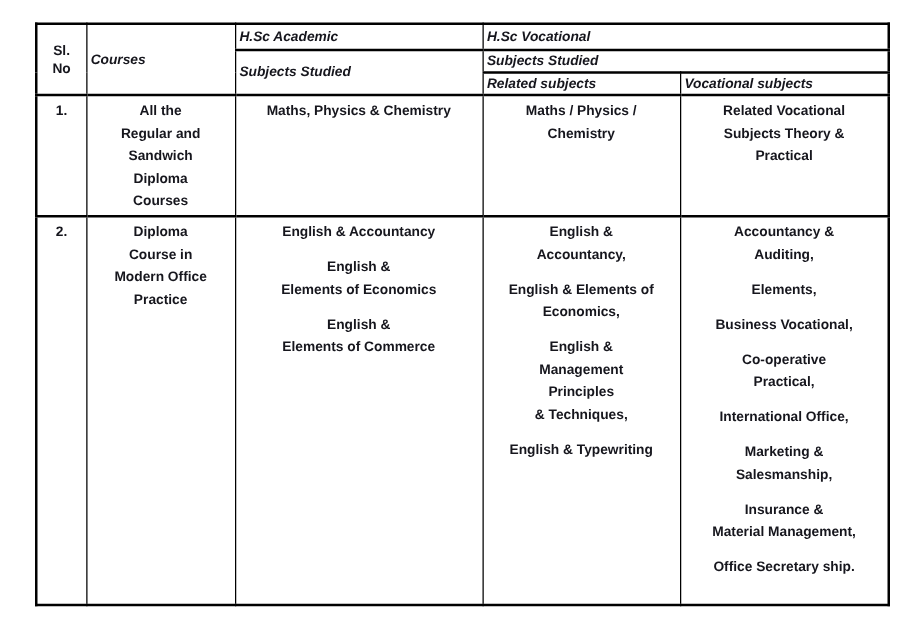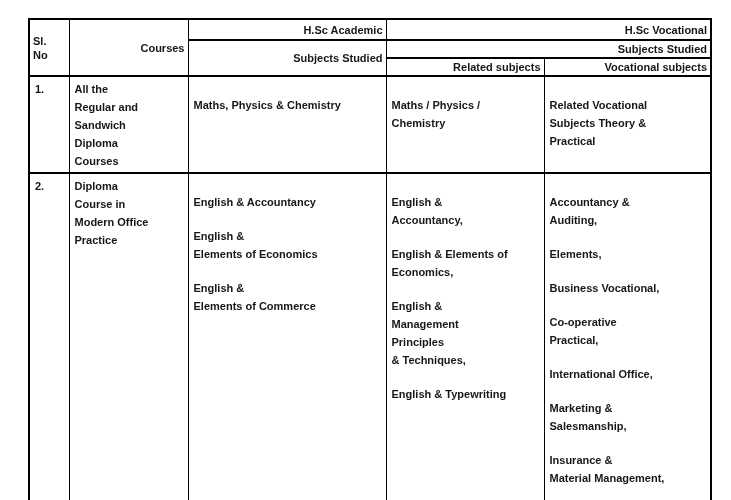--- a/index.html
+++ b/index.html
@@ -30,42 +30,42 @@
   col.c1 { width: 40px; }
   col.c2 { width: 119px; }
   col.c3 { width: 198px; }
   col.c4 { width: 158px; }
   col.c5 { width: 167px; }
   th, td {
     border: 1px solid #000000;
     color: #16161d;
     font-size: 11px;
     font-weight: bold;
-    text-align: left;
+    text-align: center;
     vertical-align: top;
     padding: 3px 5px 2px 5px;
     white-space: pre-line;
     overflow: hidden;
   }
   thead th {
     vertical-align: middle;
     line-height: 14px;
     padding: 1px 3px;
   }
-  thead th.center { text-align: right; }
+  thead th.center { text-align: left; font-style: italic; }
   thead { border-bottom: 2px solid #000000; }
   tr.hrow-a { height: 21px; }
   tr.hrow-b { height: 17px; }
   tr.hrow-c { height: 18px; }
   tr.hrow-a th, tr.hrow-b th, tr.hrow-c th { border-bottom: 2px solid #000000; }
   td { line-height: 18px; }
   tr.row1 { height: 95px; border-bottom: 2px solid #000000; }
   tr.row1 td { border-bottom: 2px solid #000000; }
   tr.row2 { height: 311px; }
-  .para { margin: 16px 0 10px 0; }
+  .para { margin: 0 0 10px 0; }
   .para:last-child { margin-bottom: 0; }
 </style>
 </head>
 <body>
 
 <div class="page">
   <table class="courses-table">
     <colgroup>
       <col class="c1">
         <col class="c2">

